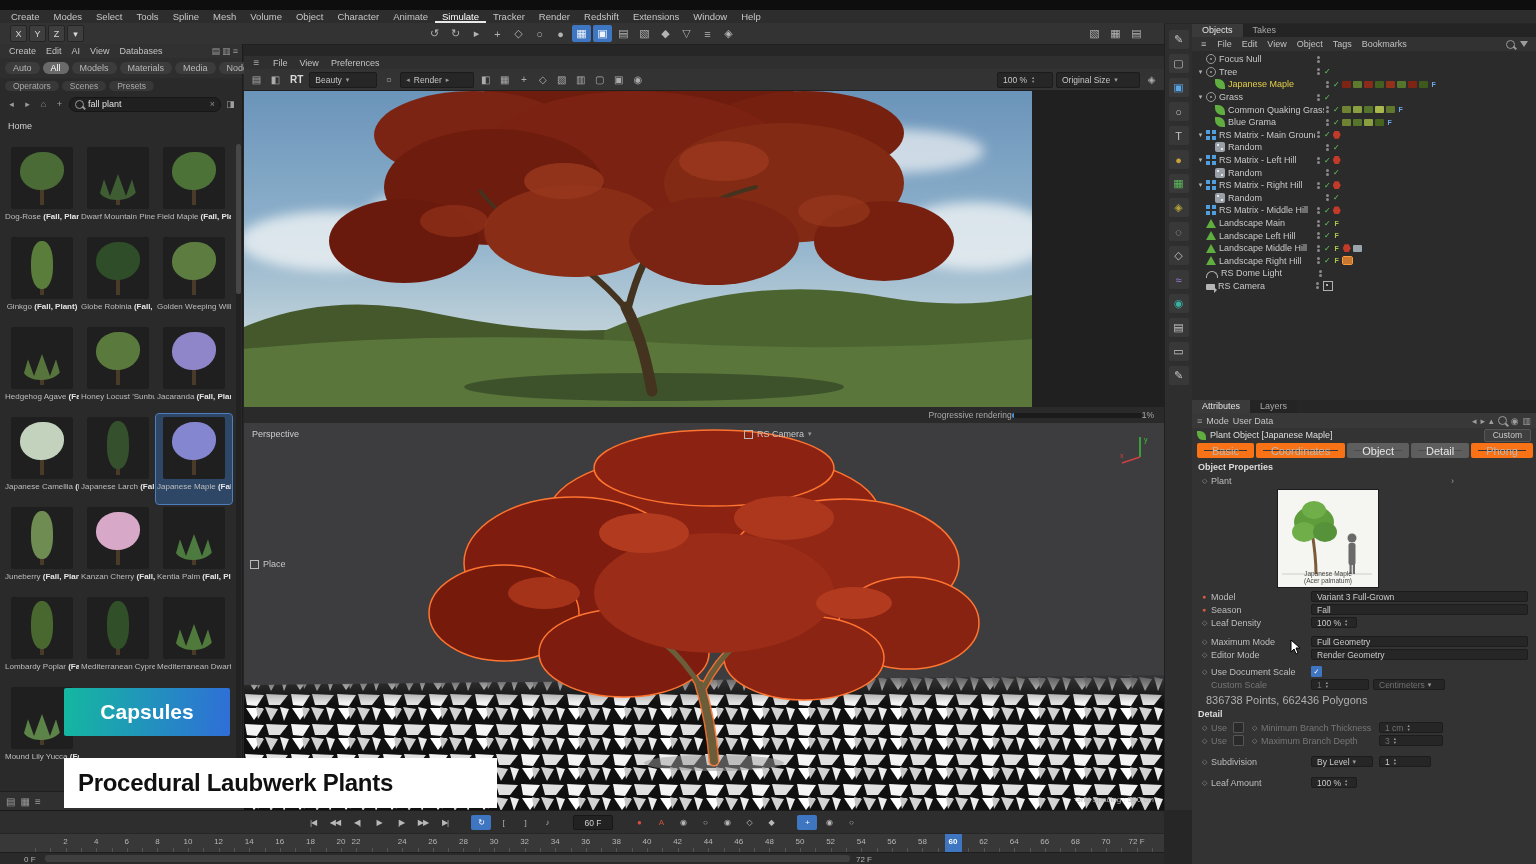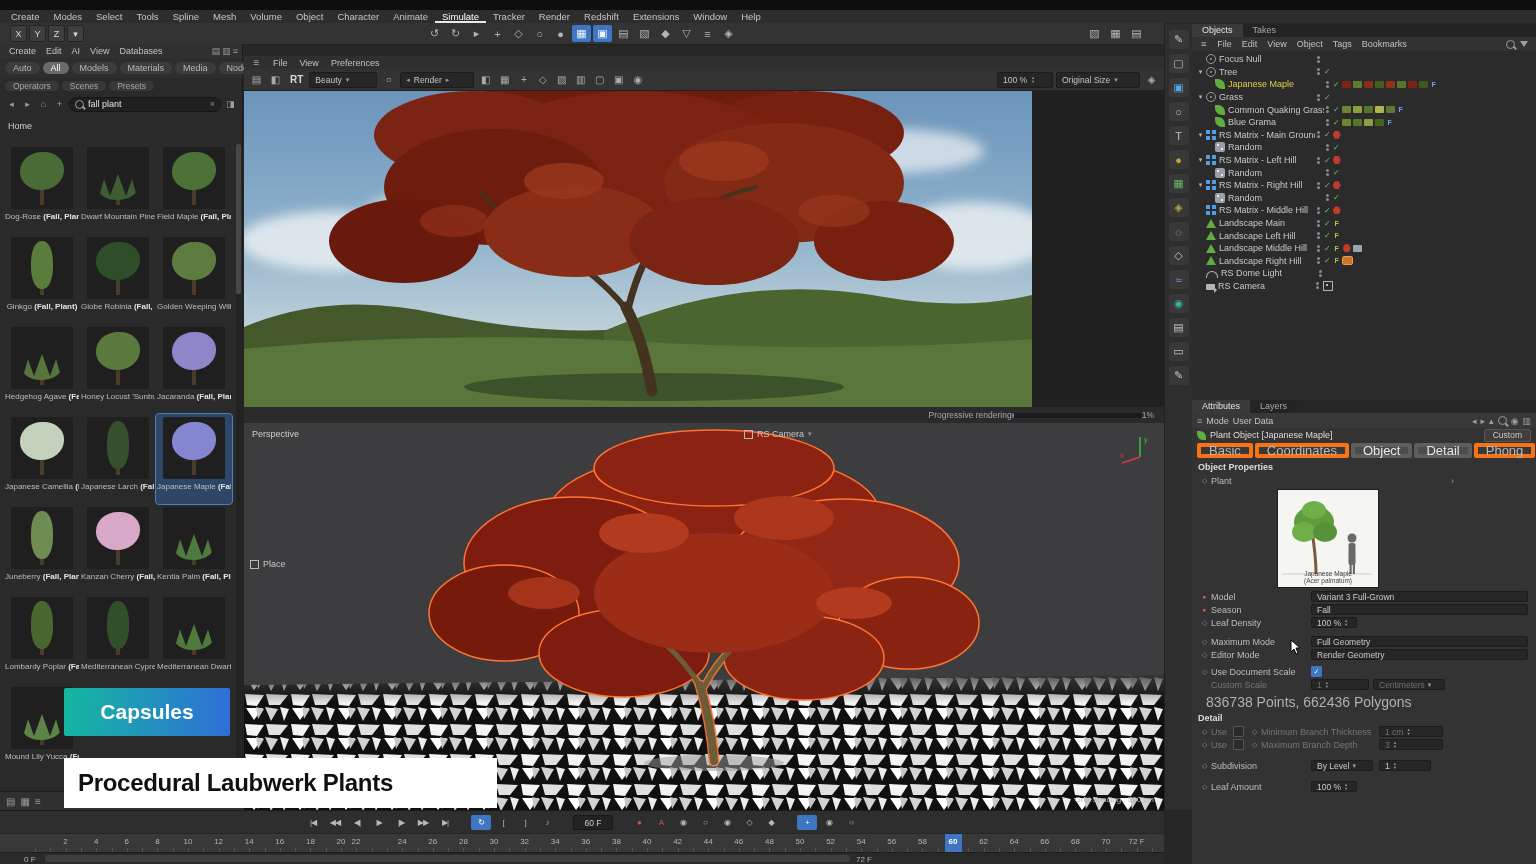--- a/index.html
+++ b/index.html
@@ -140,35 +140,35 @@
   #attr-panel{position:absolute;left:0;top:376px;width:344px;height:464px;background:#333}
   .at-tabs{height:13px;display:flex;background:#262626}
   .at-toolbar{height:15px;display:flex;align-items:center;gap:4px;padding:0 5px;background:#383838;font-size:9px;color:#c4c4c4}
   .at-toolbar .spacer{flex:1}
   .at-ic{color:#9e9e9e;font-size:9px}
   .at-title{height:14px;display:flex;align-items:center;gap:4px;padding:0 5px;font-size:9px;color:#dedede}
   .leaf{background:#5fae3f;border-radius:0 70% 0 70%;width:9px;height:9px;flex:none}
   .at-title .spacer{flex:1}
   .custom-btn{height:11px;padding:0 8px;background:#3f3f3f;border:1px solid #555;border-radius:2px;font-size:8.5px;color:#c8c8c8;display:flex;align-items:center}
   .at-btntabs{height:15px;display:flex;gap:2px;padding:1px 5px}
-  .bt{padding:0 8px;background:#383838;border:4px solid #f97316;border-radius:2px;font-size:13px;color:#b8b8b8;display:flex;align-items:center}
+  .bt{padding:0 8px;background:#383838;border:7px solid #f97316;border-radius:2px;font-size:11px;color:#b8b8b8;display:flex;align-items:center}
   .bt.active{background:#4c4c4c;border-color:#5e5e5e;color:#e8e8e8}
   .at-section{padding:3px 0 2px 6px;font-size:9px;font-weight:bold;color:#dcdcdc}
   .arow{display:flex;align-items:center;height:13px;padding-left:10px;font-size:9px}
   .abullet{width:9px;color:#8a8a8a;font-size:7px;flex:none}
   .abullet.red{color:#d05a42}
   .albl{width:100px;color:#bdbdbd;white-space:nowrap;flex:none}
   .albl.dim,.dim{color:#767676}
   .afield{height:11px;background:#262626;border:1px solid #1c1c1c;border-radius:2px;display:flex;align-items:center;gap:3px;padding:0 5px;font-size:8.5px;color:#cacaca;box-sizing:border-box}
   .afield.dimf{color:#707070}
   .w-full{flex:1;margin-right:8px;justify-content:flex-start}
   .spin{display:flex;flex-direction:column;font-size:4.5px;line-height:4px;color:#9a9a9a;margin-left:1px}
   .cb{width:9px;height:9px;background:#2a2a2a;border:1px solid #555;border-radius:1px;display:flex;align-items:center;justify-content:center;font-size:7px;color:#fff;flex:none}
   .cb.on{background:#3f76c2;border-color:#3f76c2}
-  .stats{padding:3px 12px 0 14px;font-size:14px;color:#b0b0b0}
+  .stats{padding:3px 12px 0 14px;font-size:11px;color:#b0b0b0}
   .gap4{height:4px}.gap6{height:6px}.gap8{height:8px}
   #plant-thumb{position:relative;margin:2px 0 2px 85px;width:100px;height:97px;background:#f5f5f2;border:1px solid #1c1c1c}
   #plant-thumb .cap{position:absolute;left:0;right:0;bottom:3px;text-align:center;font-size:6.5px;color:#444;line-height:7px}
   .plant-arrow{color:#9a9a9a;margin-left:140px;font-size:9px}
 
   #cursor{position:absolute;left:1290px;top:639px;z-index:70}
 </style>
 </head>
 <body>
 

